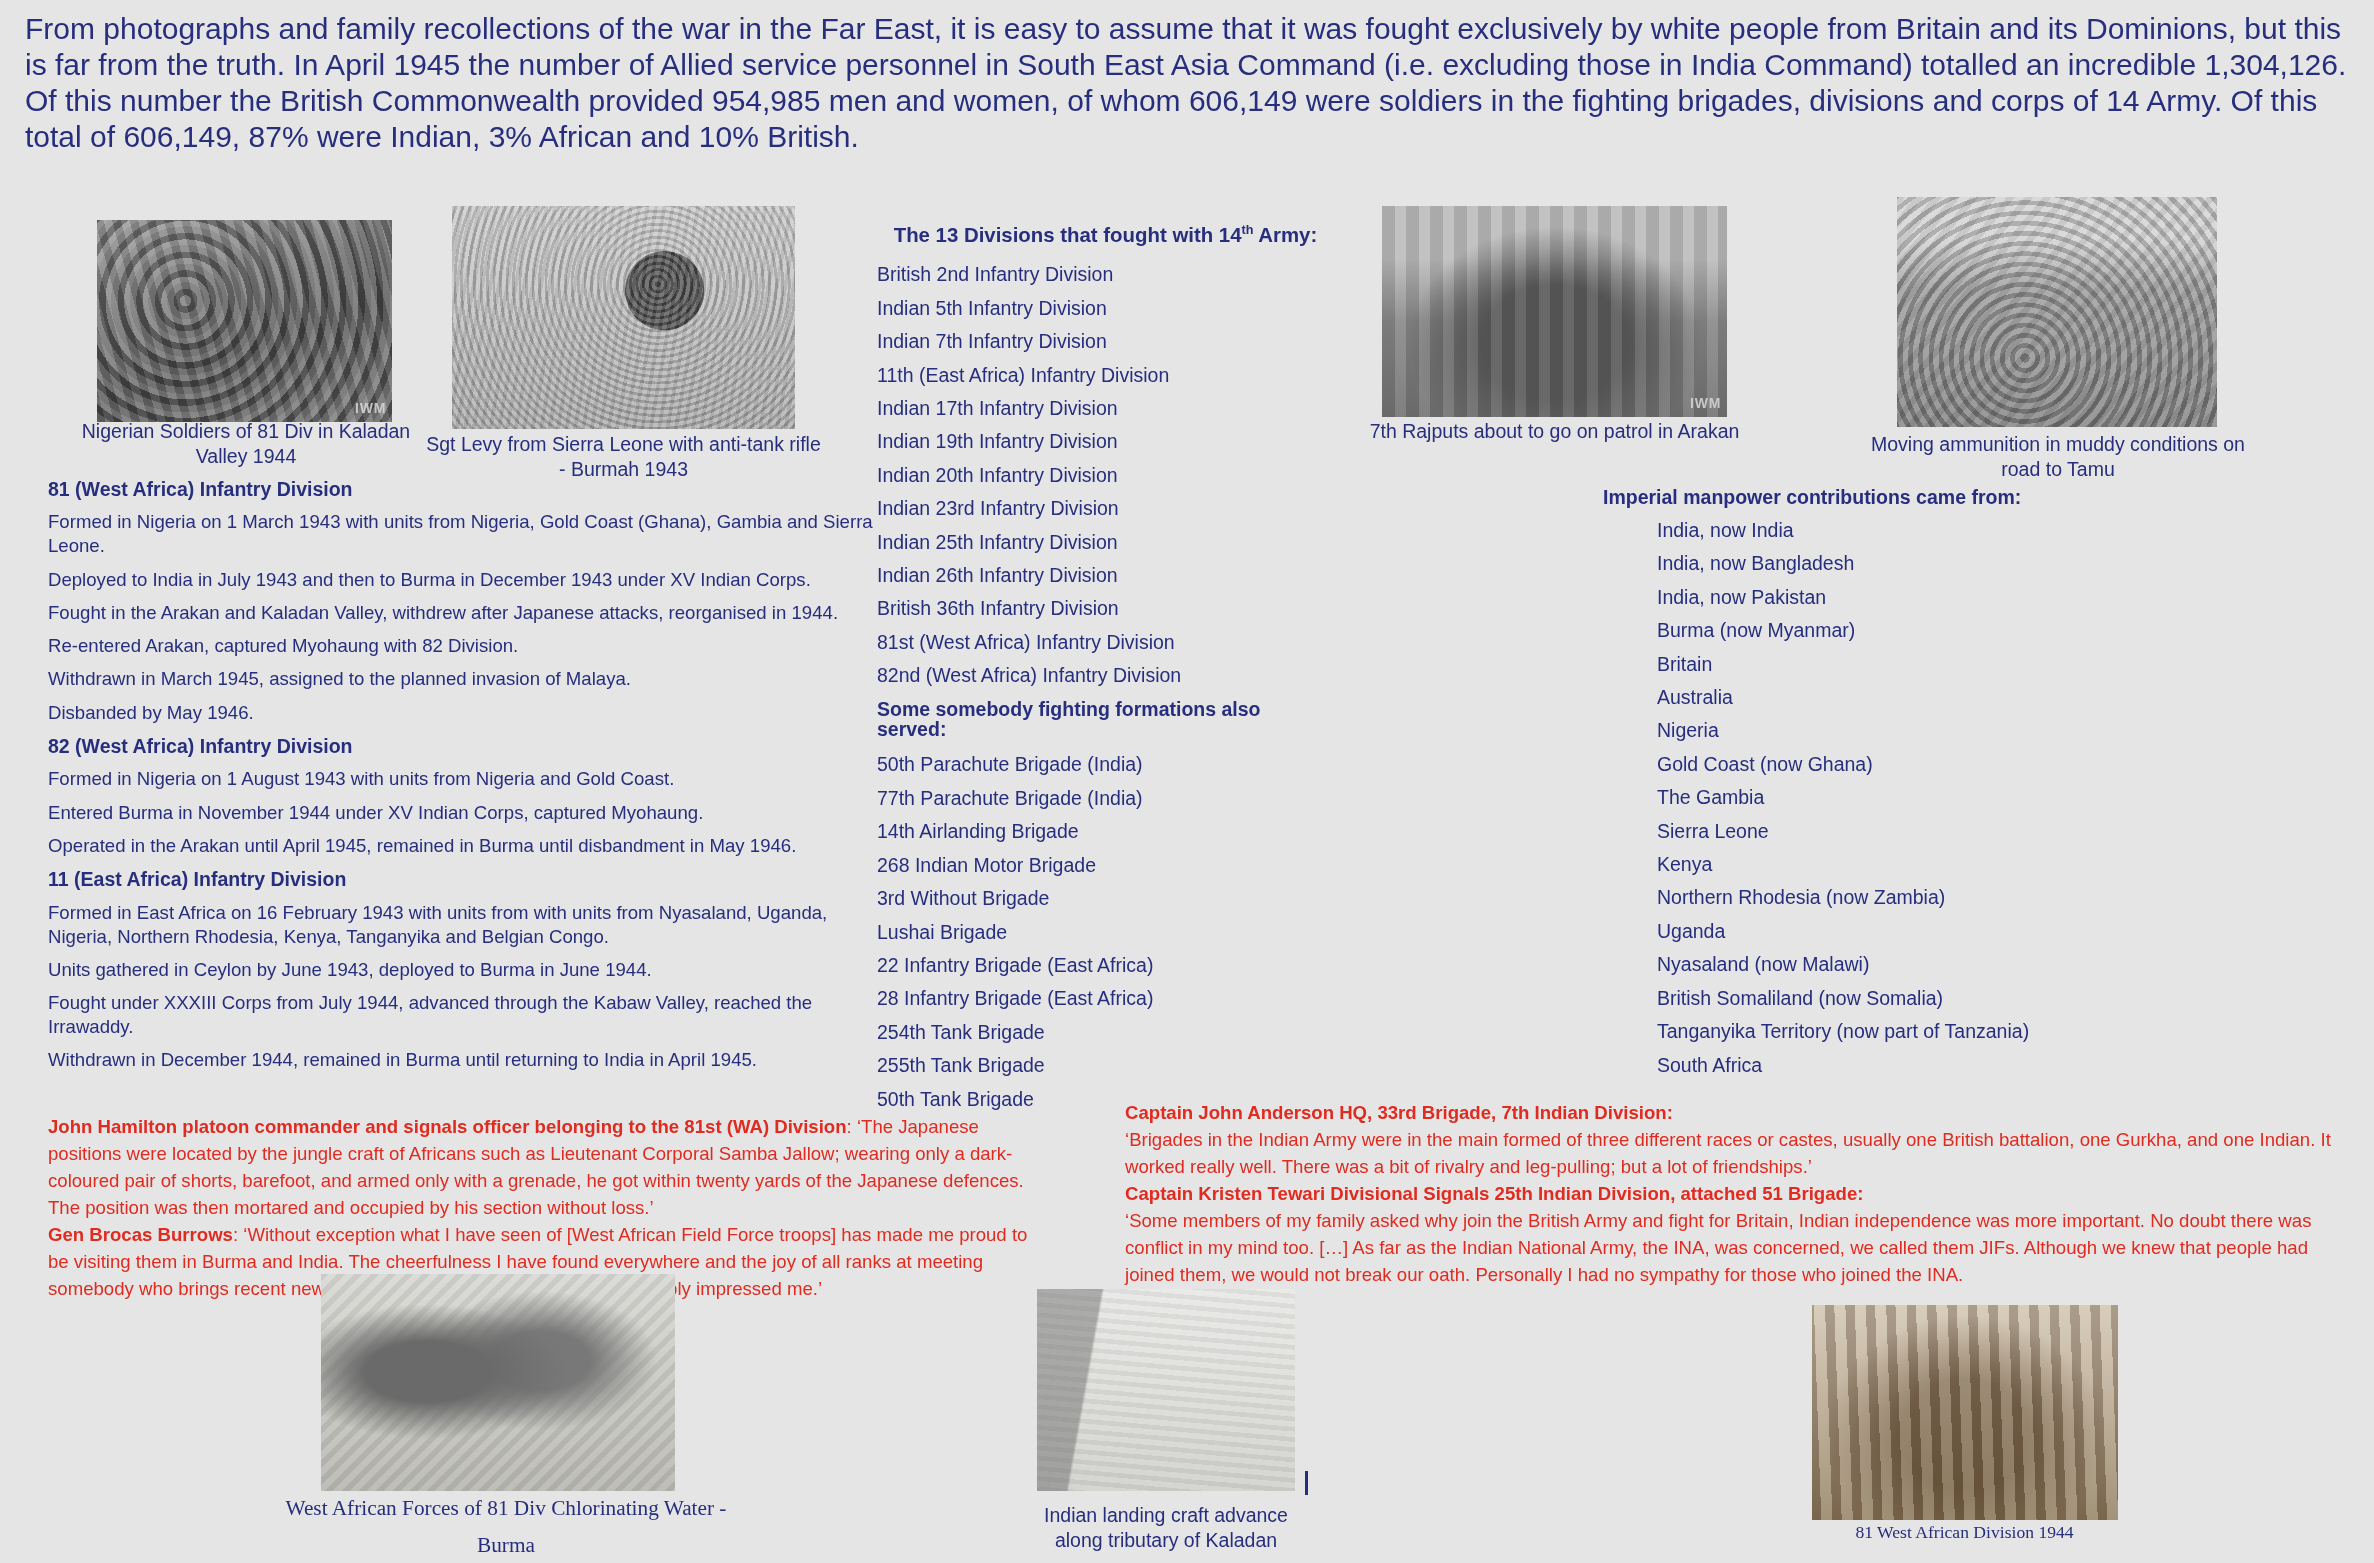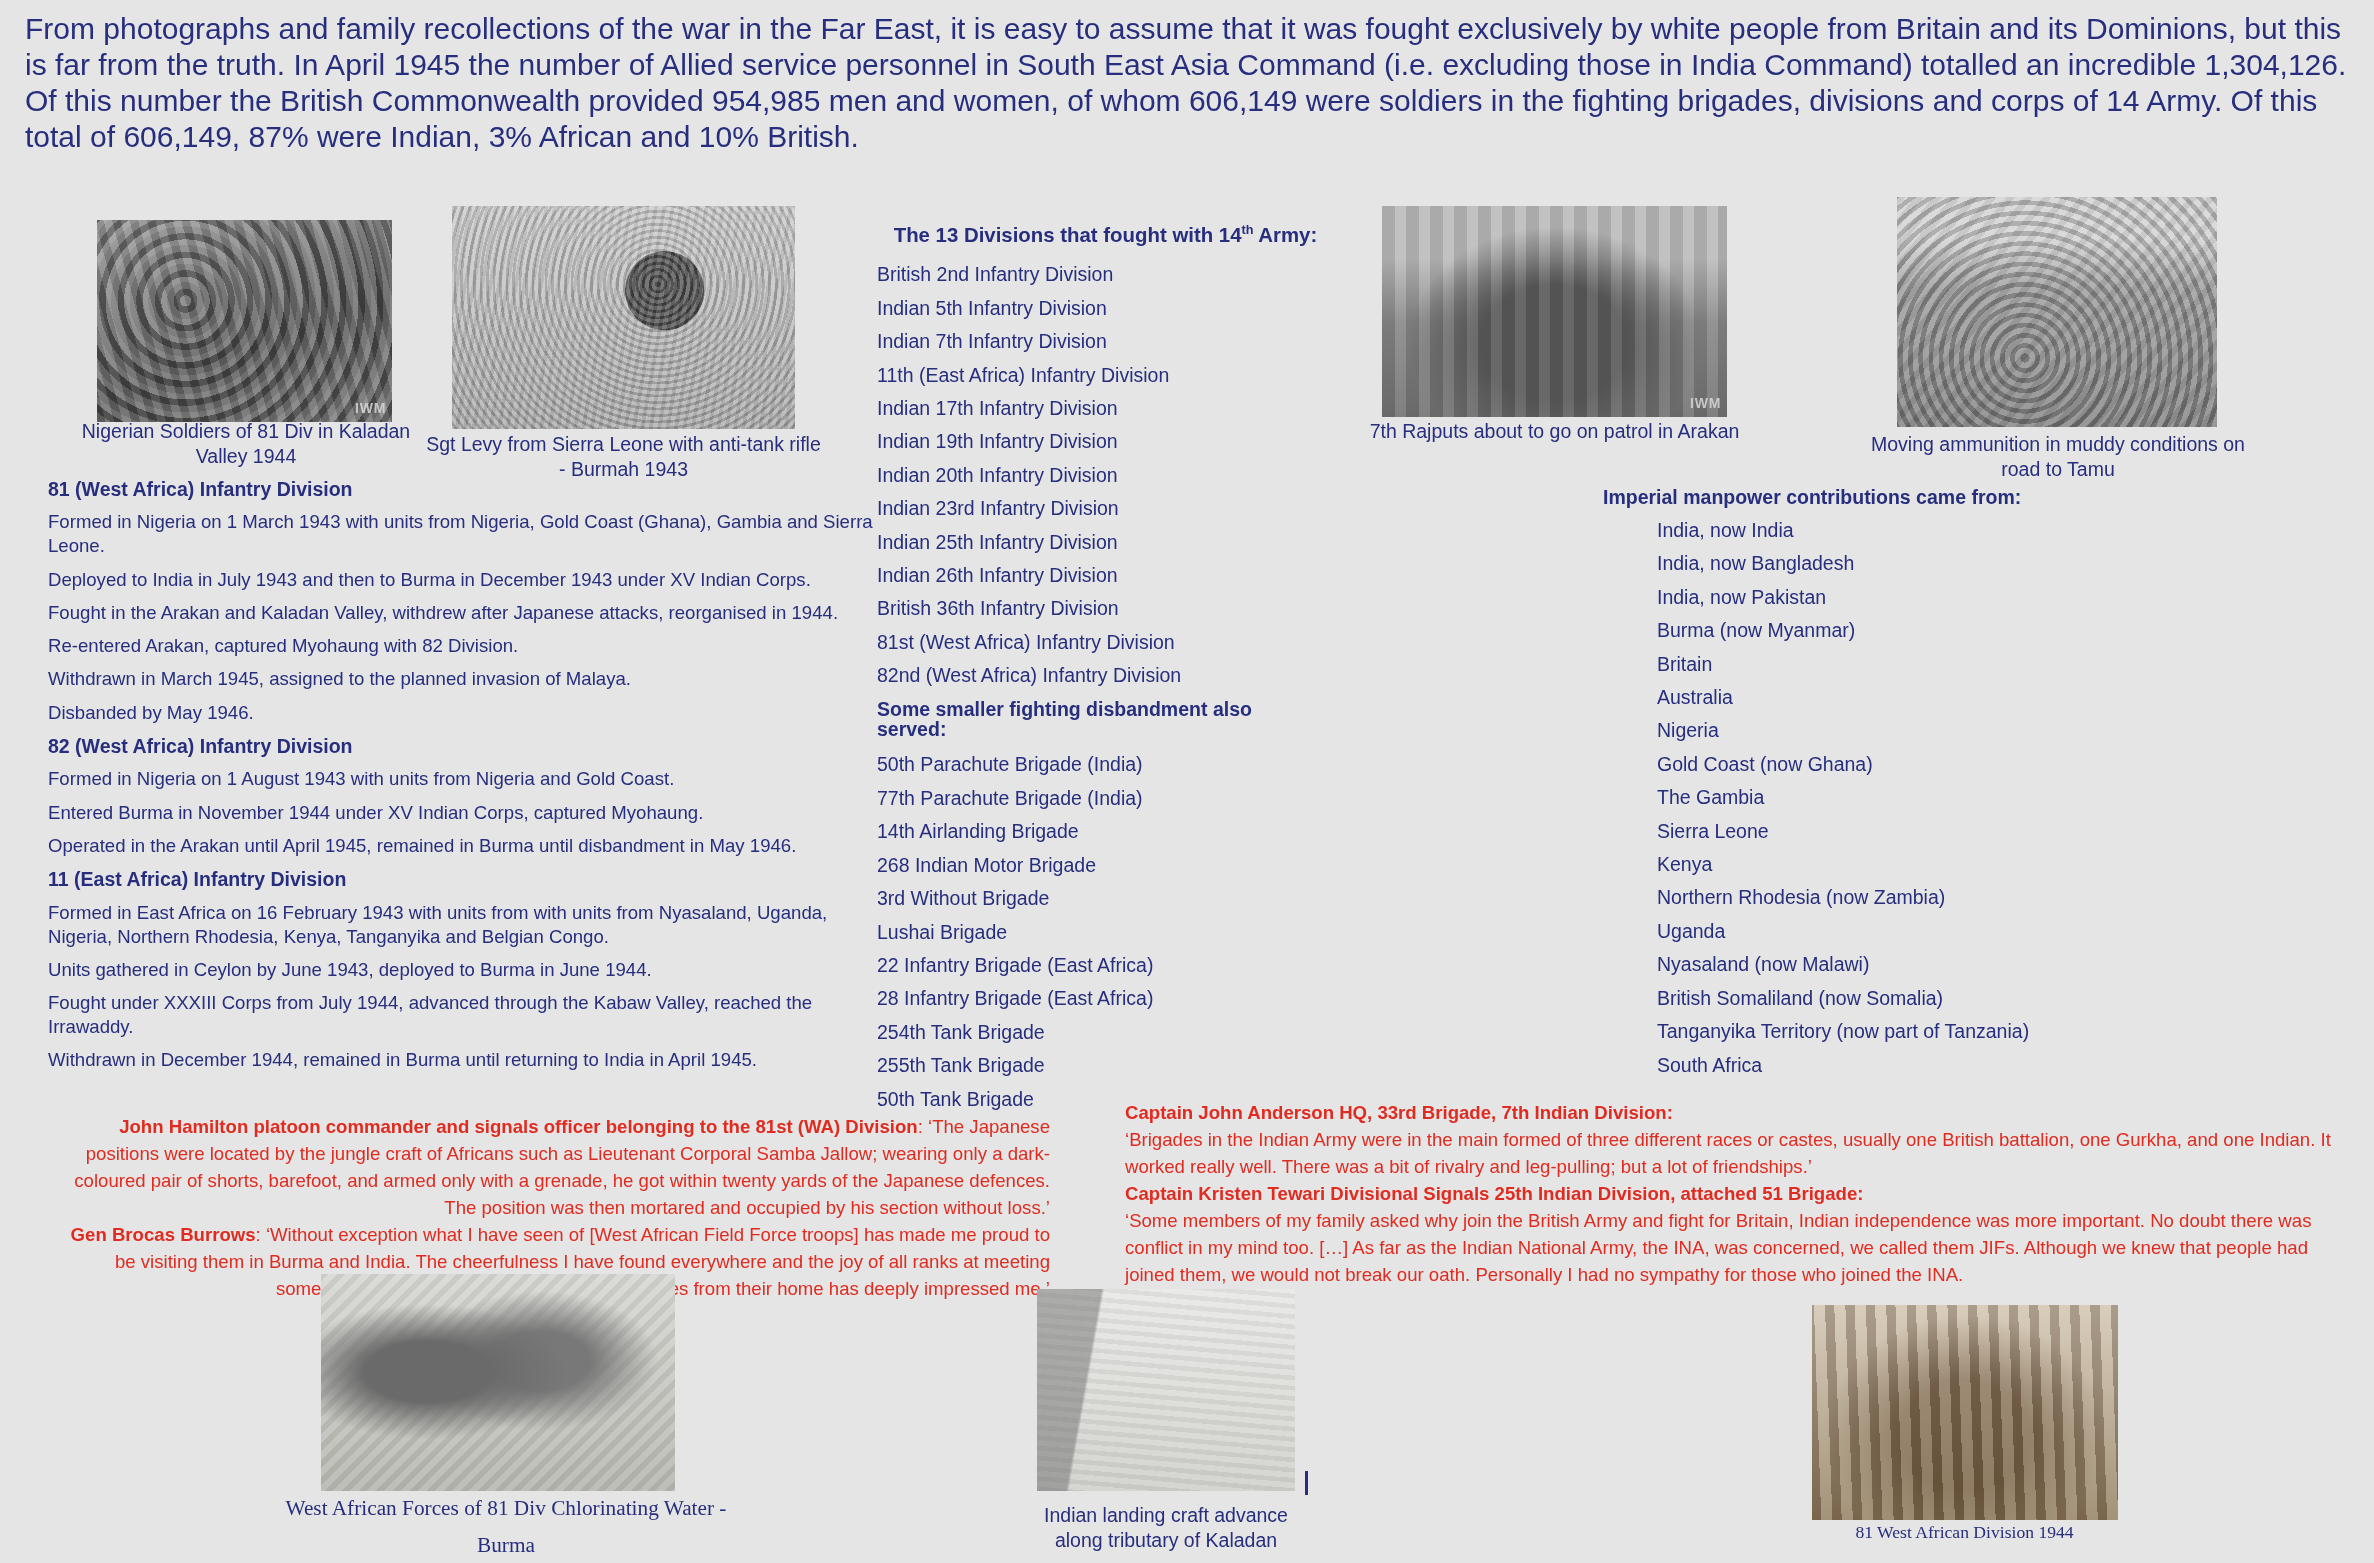--- a/index.html
+++ b/index.html
@@ -60,21 +60,21 @@
   .leftcol h3{font-size:19.5px;line-height:24px;margin:0 0 9.3px 0;color:#262e7d;}
   .leftcol p{margin:0 0 9.3px 0;}
 
   
   .mancol{position:absolute;left:1577px;top:486px;width:575px;font-size:19.5px;}
   .mancol .hd{font-weight:bold;padding-left:26px;margin:0 0 11px 0;}
   .mancol .li{line-height:20.4px;margin:0 0 13px 0;padding-left:80px;}
 
   
   .quotes{position:absolute;color:#e02b20;font-size:18.6px;line-height:27px;}
-  .q-left{left:48px;top:1113px;width:1002px;text-align:right;}
+  .q-left{left:48px;top:1113px;width:1002px;}
   .q-right{left:1125px;top:1099px;width:1237px;}
   .quotes .b{font-weight:bold;}
   .q-right .b{display:block;}
 
   .cursor{position:absolute;width:2.8px;height:24px;background:#262e7d;}
 </style>
 </head>
 <body>
 
 <div id="page">
@@ -105,21 +105,21 @@
     <div class="li">11th (East Africa) Infantry Division</div>
     <div class="li">Indian 17th Infantry Division</div>
     <div class="li">Indian 19th Infantry Division</div>
     <div class="li">Indian 20th Infantry Division</div>
     <div class="li">Indian 23rd Infantry Division</div>
     <div class="li">Indian 25th Infantry Division</div>
     <div class="li">Indian 26th Infantry Division</div>
     <div class="li">British 36th Infantry Division</div>
     <div class="li">81st (West Africa) Infantry Division</div>
     <div class="li">82nd (West Africa) Infantry Division</div>
-    <div class="li sub">Some smaller fighting disbandment also served:</div>
+    <div class="li sub">Some somebody fighting formations also served:</div>
     <div class="li">50th Parachute Brigade (India)</div>
     <div class="li">77th Parachute Brigade (India)</div>
     <div class="li">14th Airlanding Brigade</div>
     <div class="li">268 Indian Motor Brigade</div>
     <div class="li">3rd Without Brigade</div>
     <div class="li">Lushai Brigade</div>
     <div class="li">22 Infantry Brigade (East Africa)</div>
     <div class="li">28 Infantry Brigade (East Africa)</div>
     <div class="li">254th Tank Brigade</div>
     <div class="li">255th Tank Brigade</div>

